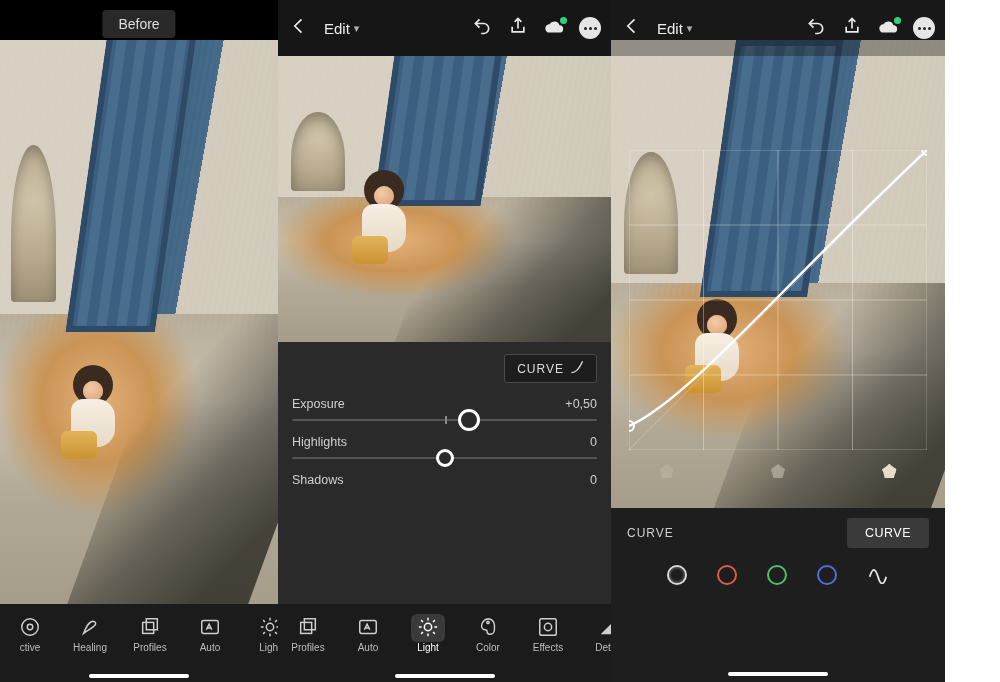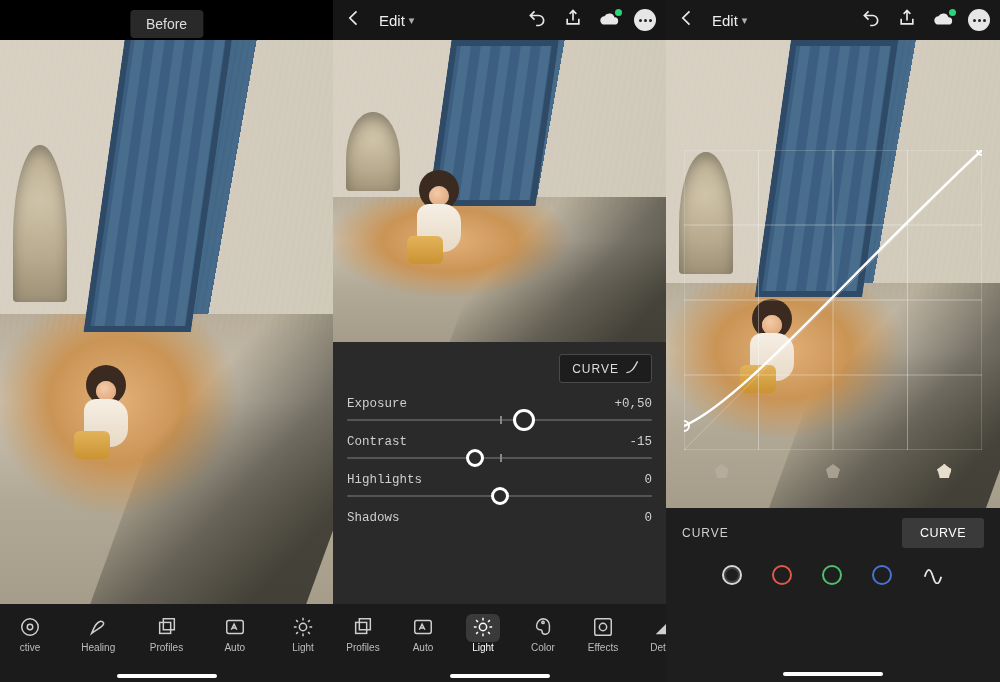--- a/index.html
+++ b/index.html
@@ -11,21 +11,21 @@
     color: #e8e8e8;
     overflow: hidden;
     display: flex;
   }
   .panel {
     position: relative;
     height: 682px;
     overflow: hidden;
     background: #1b1b1b;
   }
-  .panel.p1 { width: 333px; }
+  .panel.p1 { width: 278px; }
   .panel.p2 { width: 333px; }
   .panel.p3 { width: 334px; }
 
   
   .photo {
     position: absolute;
     left: 0; right: 0;
     background:
       linear-gradient(180deg, rgba(0,0,0,0.0), rgba(0,0,0,0.0)),
       linear-gradient(100deg, #d8d0c1 0%, #d8d0c1 38%, #3a5a7a 38%, #476a88 60%, #d3ccbd 60%, #cfc8b8 100%);
@@ -78,21 +78,21 @@
     border-radius: 12px 18px 18px 12px;
   }
   .figure .bag {
     position:absolute; top:50px; left:-6px; width:36px; height:28px;
     background: linear-gradient(180deg, #e2b35c, #c99335);
     border-radius: 6px;
   }
 
   
   .topbar {
-    position:absolute; top:0; left:0; right:0; height:40px;
+    position:absolute; top:0; left:0; right:0; height:56px;
     display:flex; align-items:center; justify-content:space-between;
     padding:0 10px;
     background: rgba(20,20,20,.35);
     z-index:20;
   }
   .topbar.dark { background:#161616; }
   .topbar .left, .topbar .right { display:flex; align-items:center; gap:14px; }
   .icon-btn {
     width:22px; height:22px; display:flex; align-items:center; justify-content:center;
     color:#e9e9e9;
@@ -159,21 +159,21 @@
     overflow:hidden;
   }
   .curve-btn {
     float:right;
     display:flex; align-items:center; gap:6px;
     background:#1d1d1d; border:1px solid #4a4a4a;
     padding:5px 12px; font-size:12px; letter-spacing:1px; color:#ddd;
     border-radius:3px;
   }
   .curve-btn svg { width:14px; height:14px; stroke:#ddd; fill:none; stroke-width:1.8; }
-  .sliders { clear:both; padding-top:14px;font-family:Liberation Mono, monospace; }
+  .sliders { clear:both; padding-top:14px; }
   .slider-row { margin-bottom:14px; position:relative; }
   .slider-row .lbl { font-size:12.5px; color:#cfcfcf; display:flex; justify-content:space-between; margin-bottom:8px; }
   .track {
     position:relative; height:2px; background:#555; border-radius:2px;
   }
   .track .zero {
     position:absolute; top:-3px; width:2px; height:8px; background:#888; left:50%;
   }
   .thumb {
     position:absolute; top:50%; transform:translate(-50%,-50%);
@@ -364,30 +364,20 @@
         <div class="lbl">
           <span>Exposure</span>
           <span>+0,50</span>
         </div>
         <div class="track">
           <div class="zero"></div>
           <div class="thumb big" style="left:58%"></div>
         </div>
       </div>
 
-      <div class="slider-row">
-        <div class="lbl">
-          <span>Contrast</span>
-          <span>-15</span>
-        </div>
-        <div class="track">
-          <div class="zero"></div>
-          <div class="thumb" style="left:42%"></div>
-        </div>
-      </div>
 
       <div class="slider-row">
         <div class="lbl">
           <span>Highlights</span>
           <span>0</span>
         </div>
         <div class="track">
           <div class="zero"></div>
           <div class="thumb" style="left:50%"></div>
         </div>

